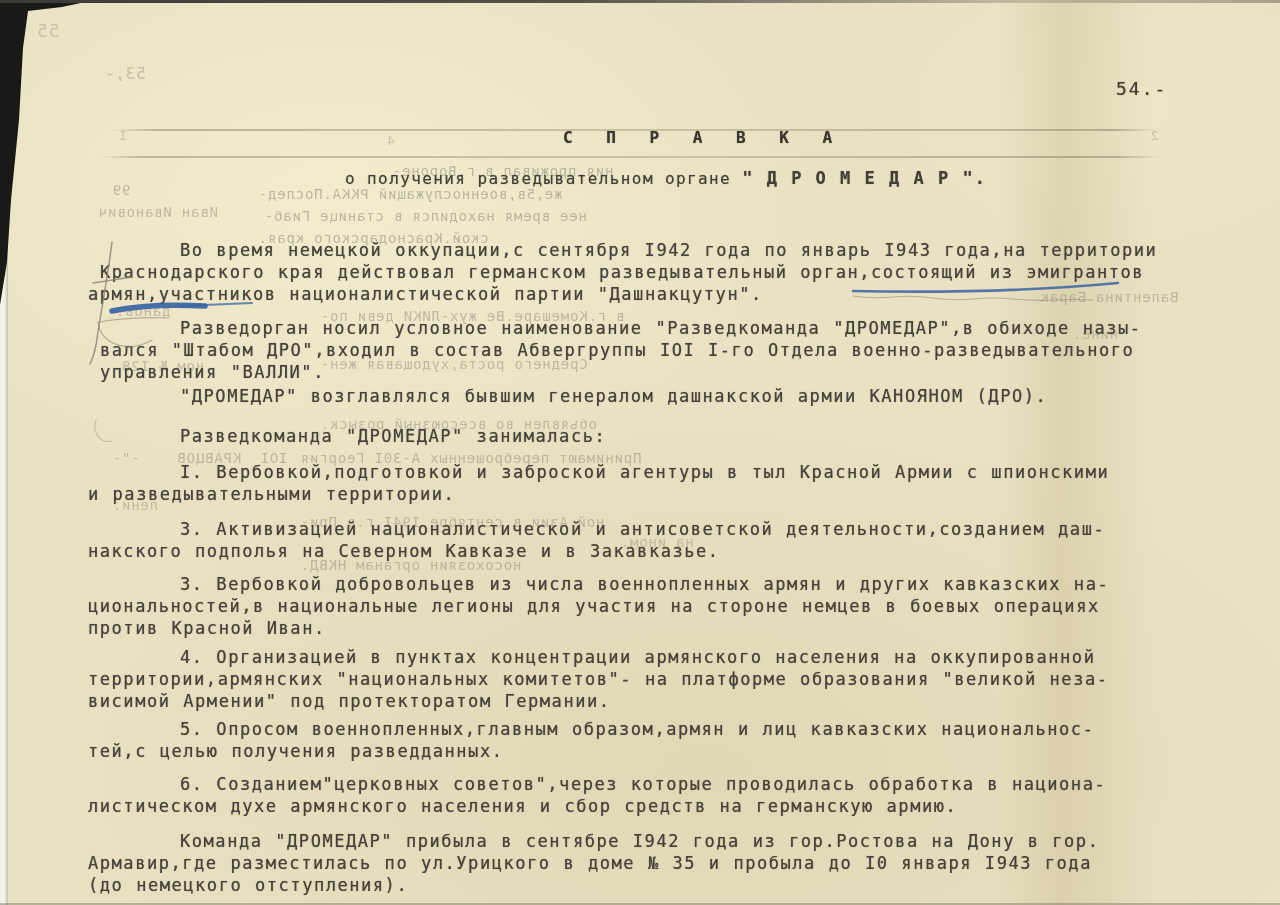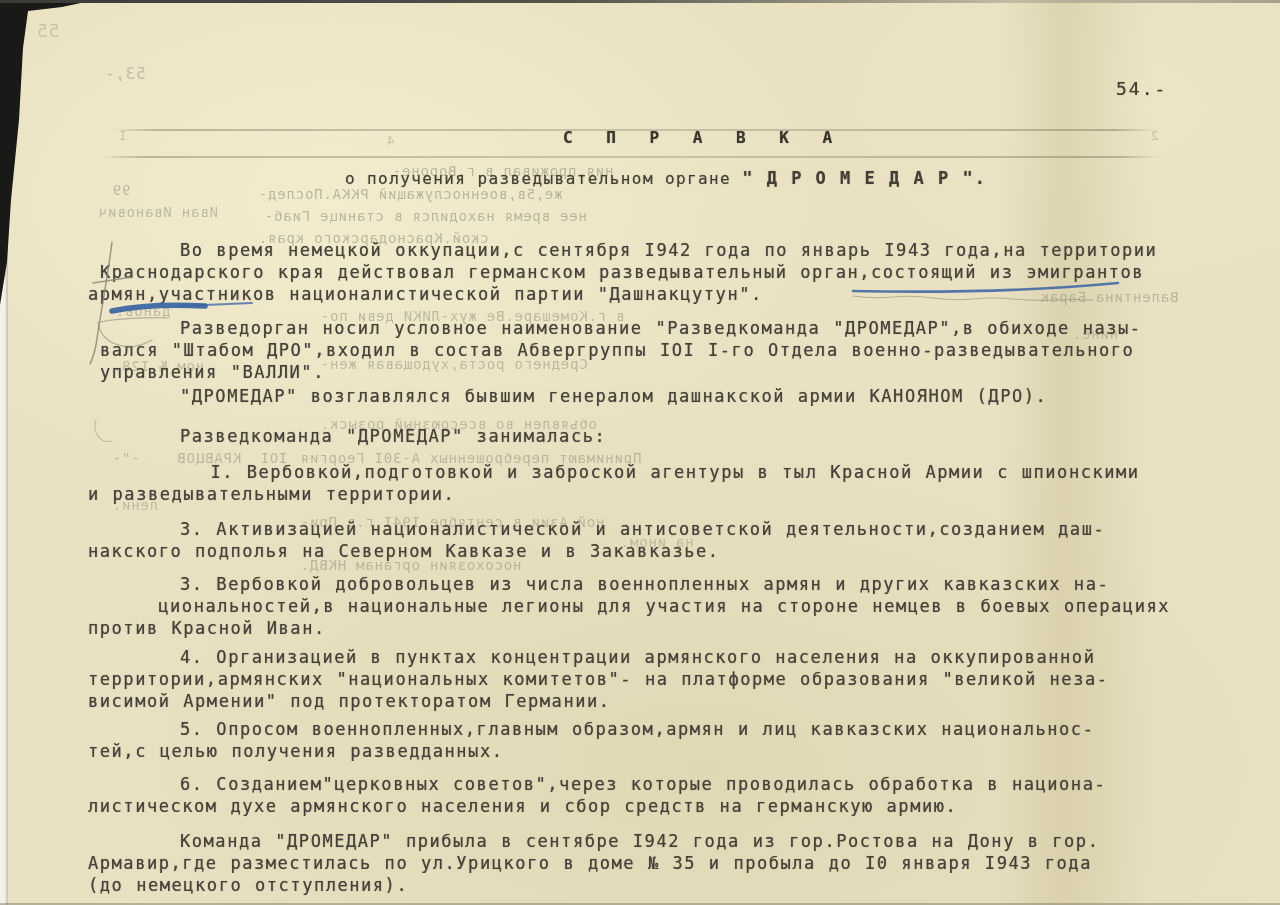--- a/index.html
+++ b/index.html
@@ -93,30 +93,30 @@
           <div class="tline">вался "Штабом ДРО",входил в состав Абвергруппы IOI I-го Отдела военно-разведывательного</div>
           <div class="tline">управления "ВАЛЛИ".</div>
         </div>
         <div class="para" style="top: 386px;">
           <div class="tline" style="margin-left: 80px;">"ДРОМЕДАР" возглавлялся бывшим генералом дашнакской армии КАНОЯНОМ (ДРО).</div>
         </div>
         <div class="para" style="top: 426px;">
           <div class="tline" style="margin-left: 80px;">Разведкоманда "ДРОМЕДАР" занималась:</div>
         </div>
         <div class="para" style="top: 462px;">
-          <div class="tline" style="margin-left: 80px; text-align: center;">I. Вербовкой,подготовкой и заброской агентуры в тыл Красной Армии с шпионскими</div>
+          <div class="tline" style="margin-left: 80px;">I. Вербовкой,подготовкой и заброской агентуры в тыл Красной Армии с шпионскими</div>
           <div class="tline" style="margin-left: -12px;">и разведывательными территории.</div>
         </div>
         <div class="para" style="top: 519px;">
           <div class="tline" style="margin-left: 80px;">3. Активизацией националистической и антисоветской деятельности,созданием даш-</div>
           <div class="tline" style="margin-left: -12px;">накского подполья на Северном Кавказе и в Закавказье.</div>
         </div>
         <div class="para" style="top: 574px;">
           <div class="tline" style="margin-left: 80px;">3. Вербовкой добровольцев из числа военнопленных армян и других кавказских на-</div>
-          <div class="tline" style="margin-left: -12px; text-align: right;">циональностей,в национальные легионы для участия на стороне немцев в боевых операциях</div>
+          <div class="tline" style="margin-left: -12px;">циональностей,в национальные легионы для участия на стороне немцев в боевых операциях</div>
           <div class="tline" style="margin-left: -12px;">против Красной Иван.</div>
         </div>
         <div class="para" style="top: 647px;">
           <div class="tline" style="margin-left: 80px;">4. Организацией в пунктах концентрации армянского населения на оккупированной</div>
           <div class="tline" style="margin-left: -12px;">территории,армянских "национальных комитетов"- на платформе образования "великой неза-</div>
           <div class="tline" style="margin-left: -12px;">висимой Армении" под протекторатом Германии.</div>
         </div>
         <div class="para" style="top: 719px;">
           <div class="tline" style="margin-left: 80px;">5. Опросом военнопленных,главным образом,армян и лиц кавказских национальнос-</div>
           <div class="tline" style="margin-left: -12px;">тей,с целью получения разведданных.</div>

